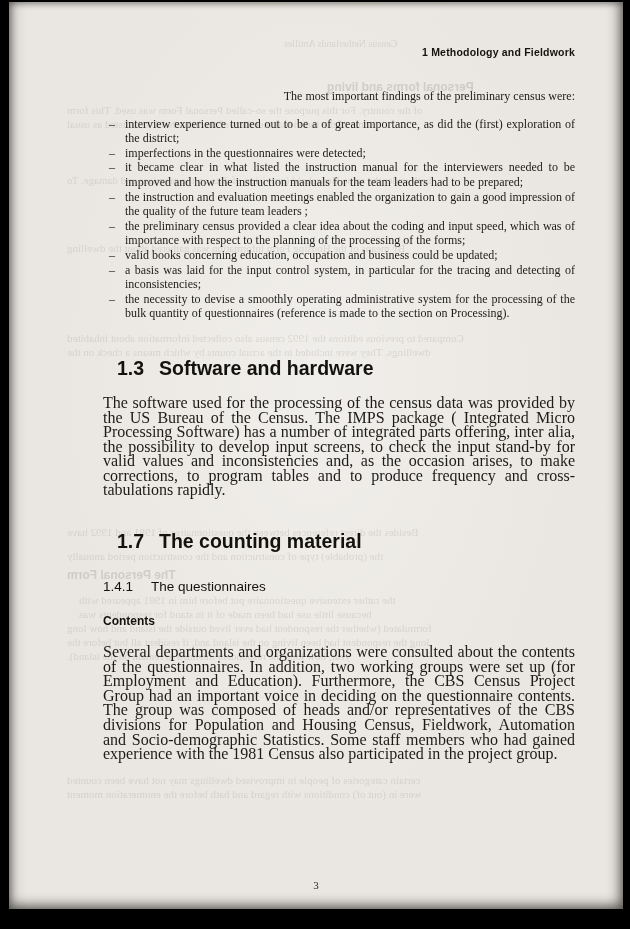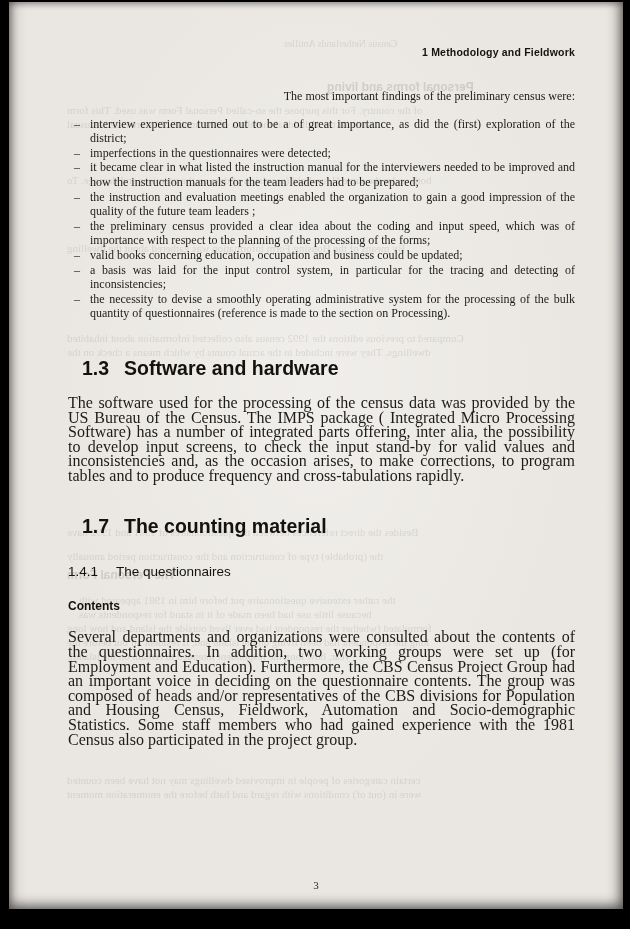--- a/index.html
+++ b/index.html
@@ -19,21 +19,21 @@
       #e9e6e1;
     box-shadow:
       inset -5px 0 9px rgba(0,0,0,0.28),
       inset 4px 0 7px rgba(0,0,0,0.22),
       inset 0 -7px 10px rgba(0,0,0,0.30),
       inset 0 3px 5px rgba(0,0,0,0.12);
     color:#1d1b18;
   }
   .content{
     position:relative;
-    padding:44px 48px 0 59px;
+    padding:44px 48px 0 94px;
     z-index:2;
   }
   .running-head{
     text-align:right;
     font-family:"Liberation Sans", sans-serif;
     font-weight:bold;
     font-size:10.5px;
     letter-spacing:0.2px;
     color:#15130f;
   }

